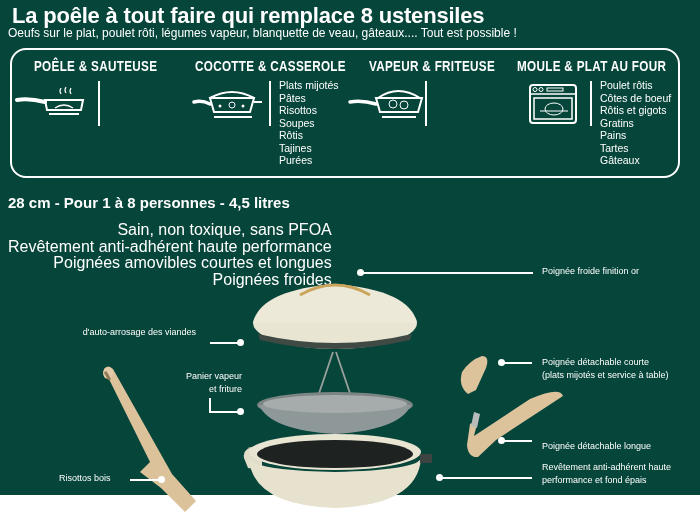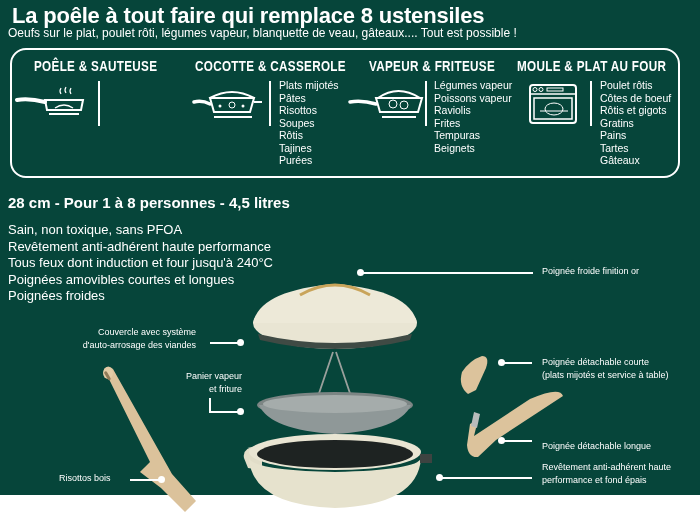--- a/index.html
+++ b/index.html
@@ -7,21 +7,21 @@
   body { position:relative; font-family:"Liberation Sans", sans-serif; color:#ffffff; }
   .green-bg { position:absolute; left:0; top:0; width:700px; height:495px; background:#06453a; }
   .title { position:absolute; left:12px; top:3px; font-size:22px; font-weight:bold; letter-spacing:-0.2px; white-space:nowrap; }
   .subtitle { position:absolute; left:8px; top:26px; font-size:12px; white-space:nowrap; }
   .usage-box { position:absolute; left:10px; top:48px; width:670px; height:130px; border:2.5px solid #ffffff; border-radius:16px; }
   .usage-heading { position:absolute; top:7px; white-space:nowrap; font-family:"Liberation Sans", sans-serif; font-weight:bold; font-size:15px; transform:scaleX(0.78); transform-origin:left center; letter-spacing:0.4px; }
   .usage-icon { position:absolute; top:32px; }
   .usage-sep { position:absolute; top:31px; width:2px; height:45px; background:#ffffff; }
   .usage-list { position:absolute; top:29px; list-style:none; font-size:10.5px; line-height:12.5px; white-space:nowrap; }
   .specs-title { position:absolute; left:8px; top:194px; font-size:15px; font-weight:bold; white-space:nowrap; }
-  .features { position:absolute; left:8px; top:222px; list-style:none; font-size:13px; line-height:16.6px; white-space:nowrap; }
+  .features { position:absolute; left:8px; top:222px; list-style:none; font-size:16px; line-height:16.6px; white-space:nowrap;text-align:right; }
   .callout { position:absolute; font-size:9px; font-weight:normal; line-height:13px; white-space:nowrap; }
   .callout.right-align { text-align:right; }
   .line { position:absolute; height:1.5px; background:#ffffff; }
   .vline { position:absolute; width:1.5px; background:#ffffff; }
   .dot { position:absolute; width:7px; height:7px; border-radius:50%; background:#ffffff; }
   .product { position:absolute; }
 </style>
 </head>
 <body>
 
@@ -67,28 +67,20 @@
   <div class="usage-heading" style="left:357px;">VAPEUR &amp; FRITEUSE</div>
   <svg class="usage-icon" style="left:336px;top:32px;" width="80" height="38" viewBox="0 0 80 38">
     <path d="M2 20 Q14 18 28 22" stroke="#fff" stroke-width="3.5" fill="none" stroke-linecap="round"></path>
     <path d="M30 16 Q50 2 72 16" stroke="#fff" stroke-width="2" fill="none"></path>
     <path d="M28 16 L74 16 L70 30 L32 30 Z" stroke="#fff" stroke-width="2" fill="none"></path>
     <circle cx="45" cy="22" r="4" stroke="#fff" fill="none"></circle>
       <circle cx="56" cy="23" r="4" stroke="#fff" fill="none"></circle>
     <line x1="34" y1="35" x2="68" y2="35" stroke="#fff" stroke-width="2"></line>
   </svg>
   <div class="usage-sep" style="left:413px;"></div>
-  <ul class="usage-list" style="left:422px;">
-    <li>Légumes vapeur</li>
-    <li>Poissons vapeur</li>
-    <li>Raviolis</li>
-    <li>Frites</li>
-    <li>Tempuras</li>
-    <li>Beignets</li>
-  </ul>
 
   <div class="usage-heading" style="left:505px;">MOULE &amp; PLAT AU FOUR</div>
   <svg class="usage-icon" style="left:516px;top:33px;" width="50" height="42" viewBox="0 0 50 42">
     <rect x="2" y="2" width="46" height="38" rx="3" stroke="#fff" stroke-width="2" fill="none"></rect>
     <line x1="2" y1="11" x2="48" y2="11" stroke="#fff" stroke-width="1.5"></line>
     <circle cx="7" cy="6.5" r="2" stroke="#fff" fill="none"></circle>
       <circle cx="13" cy="6.5" r="2" stroke="#fff" fill="none"></circle>
     <rect x="19" y="5" width="16" height="3" stroke="#fff" fill="none"></rect>
     <rect x="6" y="15" width="38" height="21" stroke="#fff" stroke-width="1.5" fill="none"></rect>
     <ellipse cx="26" cy="26" rx="9" ry="6" stroke="#fff" fill="none"></ellipse>
@@ -103,21 +95,20 @@
     <li>Pains</li>
     <li>Tartes</li>
     <li>Gâteaux</li>
   </ul>
 </div>
 
 <div class="specs-title">28 cm - Pour 1 à 8 personnes - 4,5 litres</div>
 <ul class="features">
   <li>Sain, non toxique, sans PFOA</li>
   <li>Revêtement anti-adhérent haute performance</li>
-  <li>Tous feux dont induction et four jusqu'à 240°C</li>
   <li>Poignées amovibles courtes et longues</li>
   <li>Poignées froides</li>
 </ul>
 
 <svg class="product" style="left:0;top:0;" width="700" height="518" viewBox="0 0 700 518">
 
   <g>
     <path d="M104 369 Q108 364 113 369 L172 474 L196 501 L185 512 L161 488 L140 472 Q146 466 150 462 Z" fill="#dbc29b"></path>
     <ellipse cx="108" cy="373" rx="5" ry="6" fill="#e2cba6"></ellipse>
     <rect x="106" y="371" width="3" height="10" rx="1.5" fill="#8f7a58" transform="rotate(-30 107 376)"></rect>
@@ -144,21 +135,20 @@
 
   <path d="M467 445 L470 424 L478 420 L474 436 L530 399 Q560 386 563 396 L496 440 L478 457 Q468 458 467 445 Z" fill="#dcc39c"></path>
   <path d="M471 426 L474 412 L480 414 L477 428 Z" fill="#b8bcbb"></path>
 </svg>
 
 <div class="dot" style="left:357px;top:269px;"></div>
 <div class="line" style="left:361px;top:272px;width:172px;"></div>
 <div class="callout" style="left:542px;top:265px;">Poignée froide finition or</div>
 
 <div class="callout right-align" style="left:60px;top:326px;width:136px;">
-  <div>Couvercle avec système</div>
   <div>d'auto-arrosage des viandes</div>
 </div>
 <div class="line" style="left:210px;top:342px;width:30px;"></div>
 <div class="dot" style="left:237px;top:339px;"></div>
 
 <div class="callout right-align" style="left:160px;top:370px;width:82px;">
   <div>Panier vapeur</div>
   <div>et friture</div>
 </div>
 <div class="vline" style="left:209px;top:398px;height:14px;"></div>

